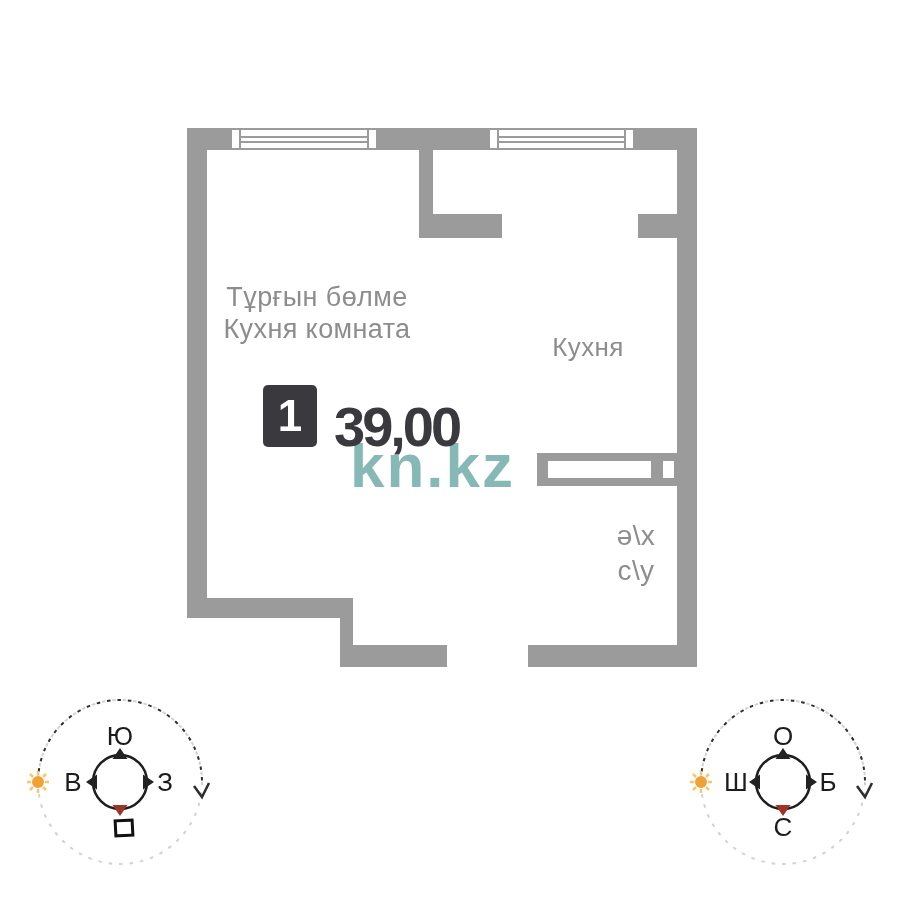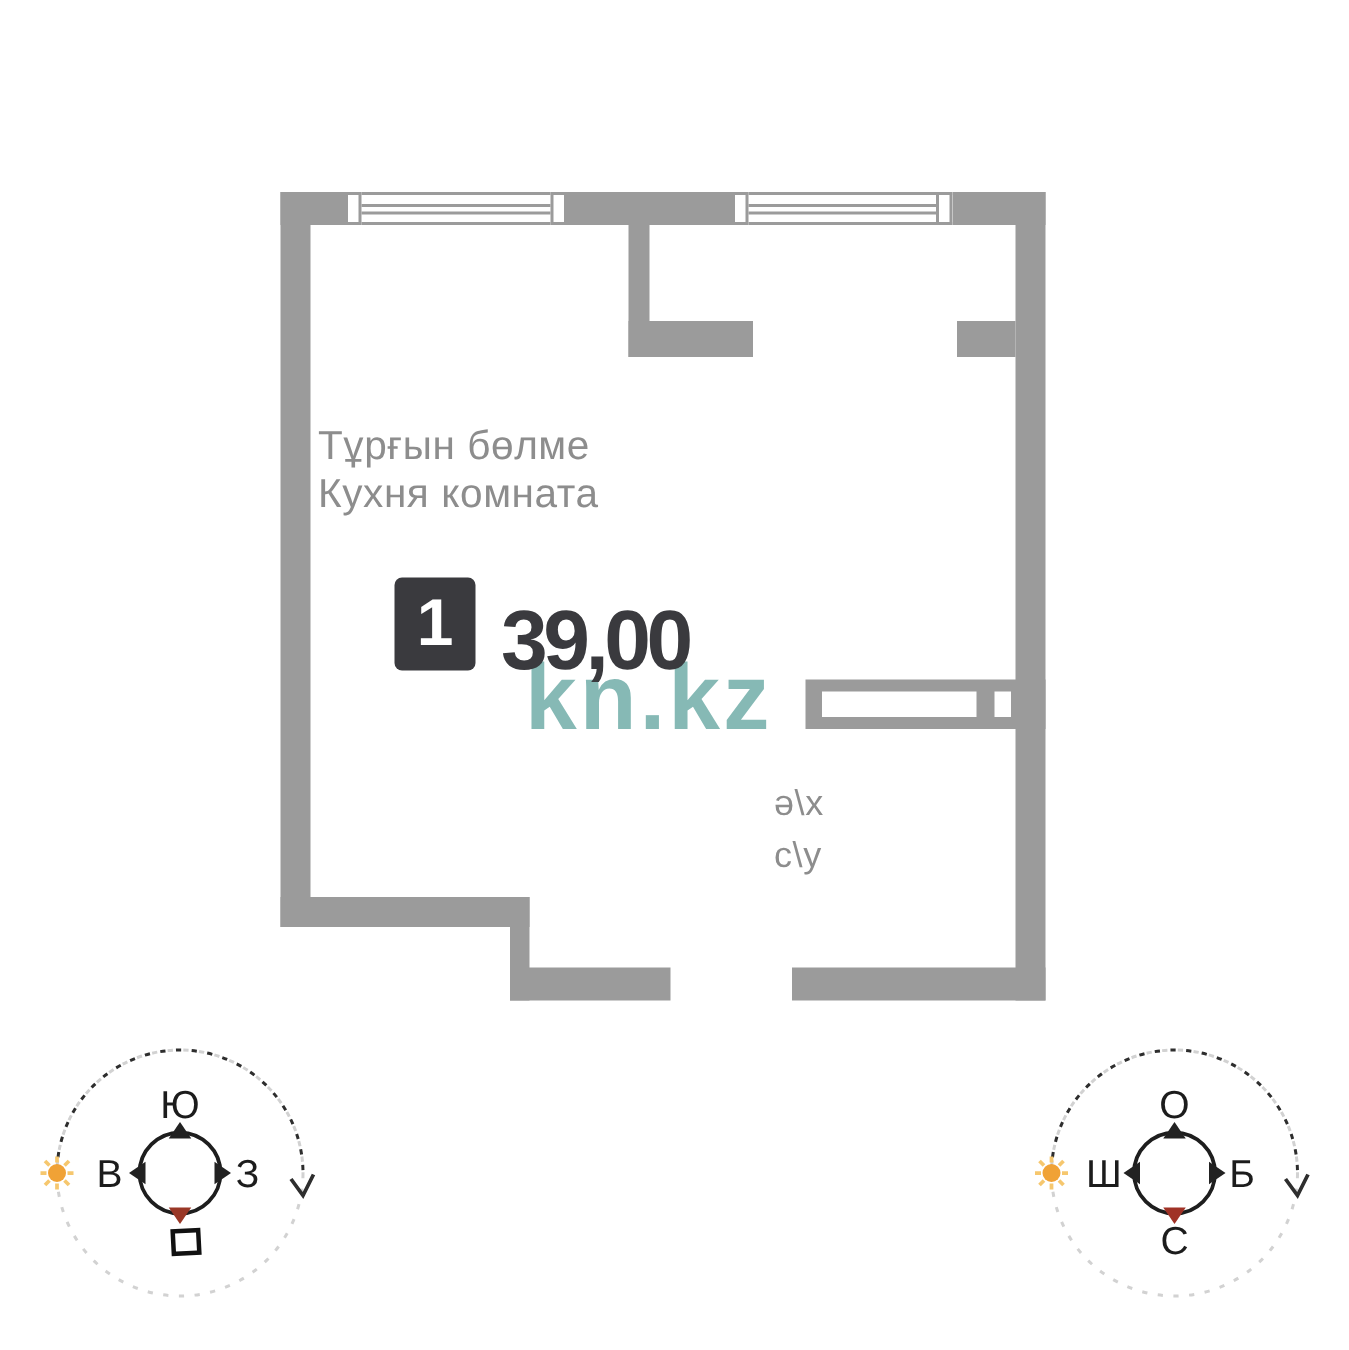--- a/index.html
+++ b/index.html
@@ -16,26 +16,26 @@
   .window .edge-b{position:absolute;left:0;right:0;bottom:0;height:2px;background:#9b9b9b;}
   .window .pane1{position:absolute;left:10px;right:10px;top:8px;height:2px;background:#9b9b9b;}
   .window .pane2{position:absolute;left:10px;right:10px;top:13px;height:2px;background:#9b9b9b;}
   .window .cap{position:absolute;top:0;width:11px;height:22px;background:#ffffff;
     border:2px solid #9b9b9b;box-sizing:border-box;}
   .window .cap.l{left:0;}
   .window .cap.r{right:0;}
   .duct{position:absolute;left:537px;top:453px;width:160px;height:33px;background:#9b9b9b;}
   .duct .hole1{position:absolute;left:11px;top:8px;width:103px;height:17px;background:#ffffff;}
   .duct .hole2{position:absolute;left:126px;top:8px;width:11px;height:17px;background:#ffffff;}
-  .room-label{position:absolute;color:#8d8d8d;text-align:left;
+  .room-label{position:absolute;color:#8d8d8d;text-align:center;
     font-size:26px;line-height:32px;letter-spacing:0.4px;}
   .room-label div{white-space:nowrap;}
   #label-living{left:212px;top:281px;width:210px;font-size:27px;}
   #label-kitchen{left:495px;top:331px;width:186px;}
-  #label-sanunit{left:516px;top:518px;width:120px;font-size:24px;line-height:35px;}
+  #label-sanunit{left:576px;top:518px;width:120px;font-size:28px;line-height:35px;}
   #watermark{left:350px;top:430px;font-size:62px;font-weight:bold;color:#0f766e;
     opacity:.5;letter-spacing:2px;z-index:0;}
   #unit-badge{left:263px;top:385px;width:54px;height:62px;background:#3a3a3e;border-radius:5px;
     display:flex;align-items:center;justify-content:center;z-index:2;}
   #unit-badge span{color:#ffffff;font-size:44px;font-weight:bold;}
   #unit-area{left:334px;top:394px;font-size:56px;font-weight:bold;color:#3a3a3e;
     letter-spacing:-3px;z-index:2;text-align:right;}
   
   .compass{position:absolute;width:190px;height:190px;top:687px;}
   #compass-ru{left:25px;}
@@ -83,20 +83,21 @@
     <div class="hole2"></div>
   </div>
 
   <div class="abs" id="watermark">kn.kz</div>
 
   <div class="room-label" id="label-living">
     <div>Тұрғын бөлме</div>
     <div>Кухня комната</div>
   </div>
   <div class="room-label" id="label-kitchen">
+    <div>Кухня</div>
   </div>
   <div class="room-label" id="label-sanunit">
     <div>ә\х</div>
     <div>с\у</div>
   </div>
 
   <div class="abs" id="unit-badge">
     <span>1</span>
   </div>
   <div class="abs" id="unit-area">39,00</div>

